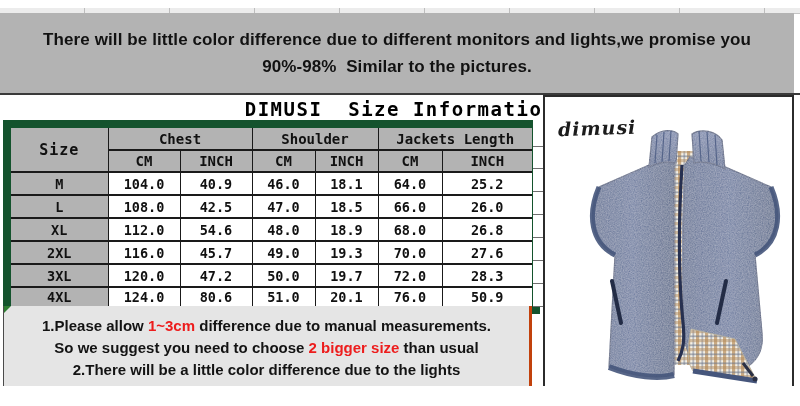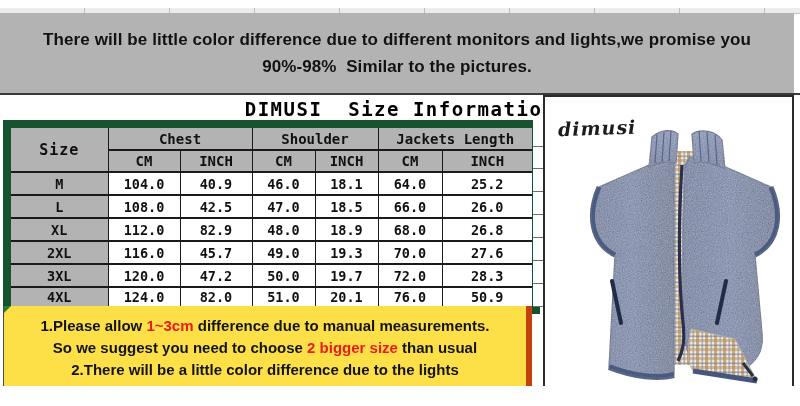--- a/index.html
+++ b/index.html
@@ -49,22 +49,22 @@
   .c-scm{width:63px;} .c-sin{width:63px;} .c-jcm{width:64px;} .c-jin{width:94px;}
   .r-h1{height:26px;} .r-h2{height:22px;} .r-data{height:23px;}
   
   .grid-gutter{
     position:absolute;left:533px;top:112px;width:10px;height:186px;background:#fff;
   }
   .grid-gutter div{border-bottom:1px solid #6e6e6e;}
   .grid-gutter div:first-child{border-top:0;}
   
   .notes{
-    position:absolute;left:3px;top:298px;width:529px;height:99px;background:#fde047;
-    border-left:1px solid #4a4a4a;border-right:6px solid #c2410c;
+    position:absolute;left:3px;top:298px;width:529px;height:99px;background:#e5e5e5;
+    border-left:1px solid #4a4a4a;border-right:3px solid #c2410c;
     display:flex;flex-direction:column;align-items:center;justify-content:center;
     padding-top:6px;box-sizing:border-box;
   }
   .note-line{
     text-align:center;font-weight:bold;font-size:15px;line-height:22px;color:#131313;
   }
   .note-red{color:#ed1c1c;}
   .corner-marker{
     position:absolute;left:0;top:0;width:0;height:0;
     border-top:7px solid #2e7d32;border-right:7px solid transparent;
@@ -141,21 +141,21 @@
       <td>108.0</td>
       <td>42.5</td>
       <td>47.0</td>
       <td>18.5</td>
       <td>66.0</td>
       <td>26.0</td>
     </tr>
     <tr class="r-data">
       <td class="size-col">XL</td>
       <td>112.0</td>
-      <td>82.9</td>
+      <td>54.6</td>
       <td>48.0</td>
       <td>18.9</td>
       <td>68.0</td>
       <td>26.8</td>
     </tr>
     <tr class="r-data">
       <td class="size-col">2XL</td>
       <td>116.0</td>
       <td>45.7</td>
       <td>49.0</td>
@@ -168,21 +168,21 @@
       <td>120.0</td>
       <td>47.2</td>
       <td>50.0</td>
       <td>19.7</td>
       <td>72.0</td>
       <td>28.3</td>
     </tr>
     <tr class="r-data">
       <td class="size-col">4XL</td>
       <td>124.0</td>
-      <td>82.0</td>
+      <td>80.6</td>
       <td>51.0</td>
       <td>20.1</td>
       <td>76.0</td>
       <td>50.9</td>
     </tr>
   </tbody>
     </table>
 
   <div class="grid-gutter">
     <div style="height:26px"></div>

